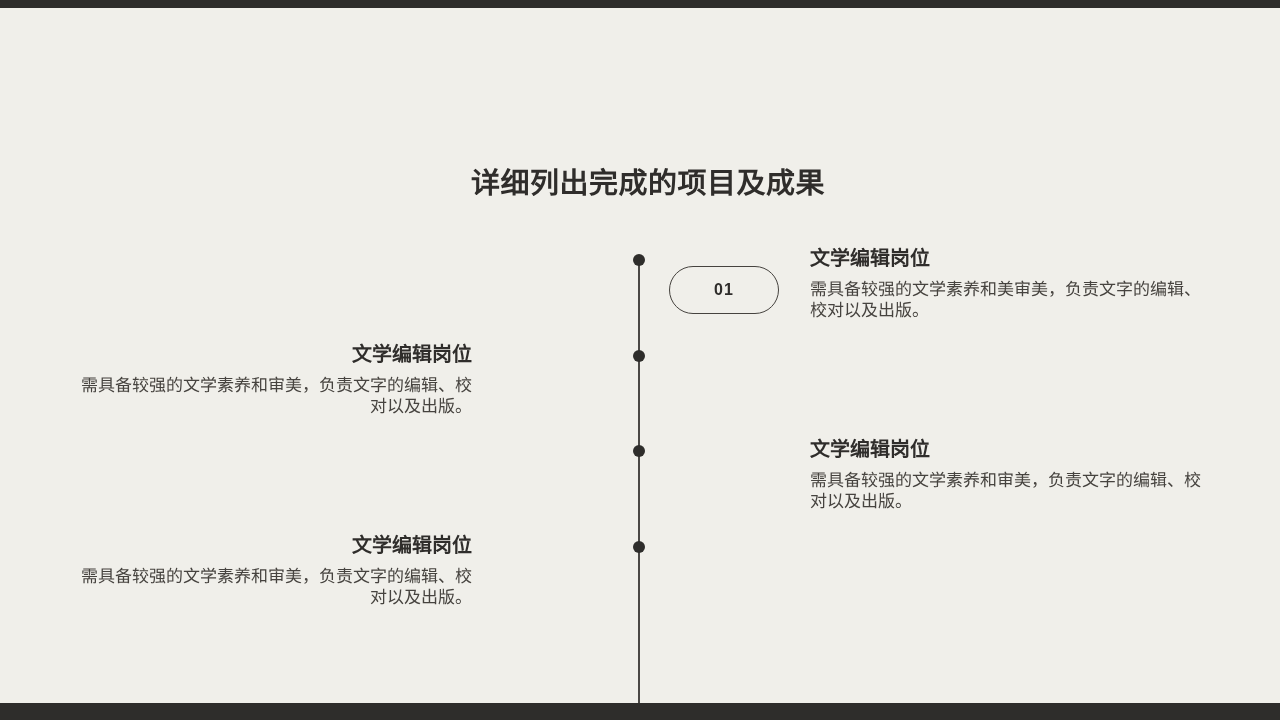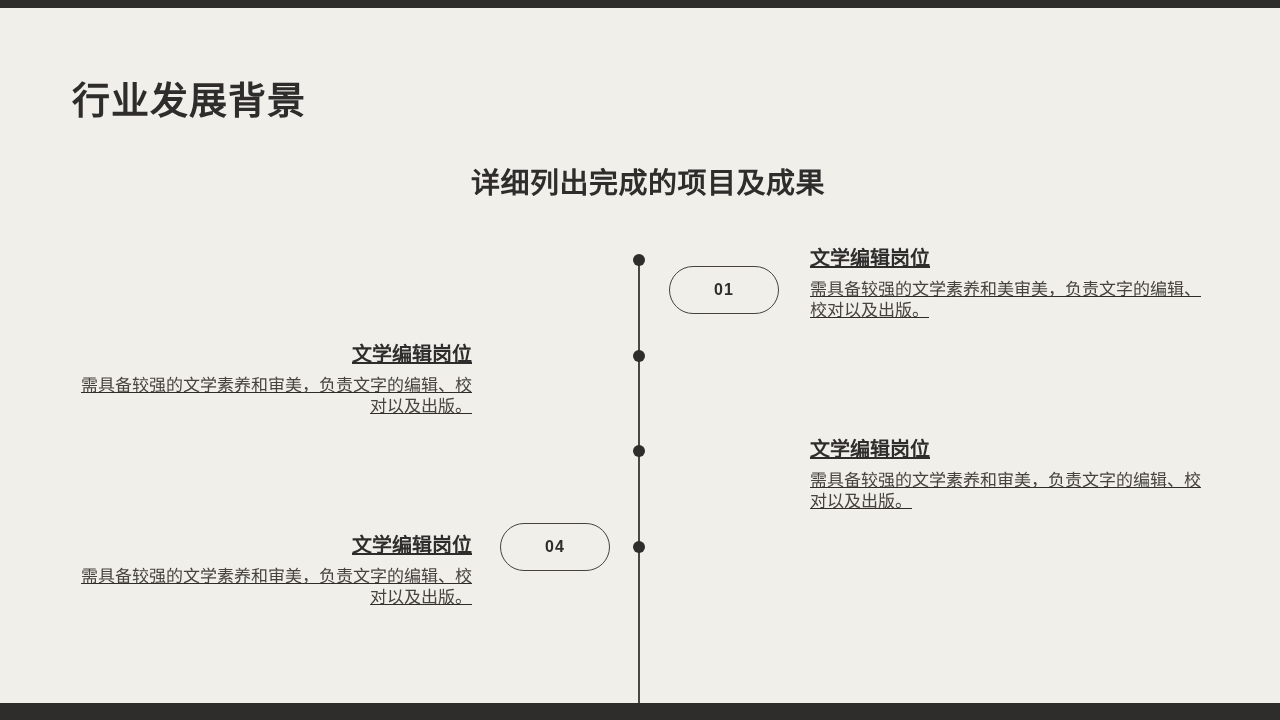--- a/index.html
+++ b/index.html
@@ -95,21 +95,20 @@
     font-size: 16px;
     font-weight: 700;
     letter-spacing: 1px;
     color: #2f2d2b;
   }
 
   
   .entry-text {
     position: absolute;
     width: 392px;
-    text-decoration: underline;
   }
   .entry-text.right { text-align: left; }
   .entry-text.left  { text-align: right; }
 
   .entry-title {
     font-size: 20px;
     line-height: 28px;
     font-weight: 700;
     color: #2f2d2b;
     margin: 0 0 7px 0;
@@ -140,21 +139,20 @@
   #item-4-text { left: 80px; top: 531px; }
 </style>
 </head>
 <body>
 
 <div class="slide">
 
   <div class="bar bar-top"></div>
   <div class="bar bar-bottom"></div>
 
-  <h1 class="page-title">行业发展背景</h1>
   <h2 class="page-subtitle">详细列出完成的项目及成果</h2>
 
   <div class="timeline-axis"></div>
 
   <div class="timeline-dot" id="item-1-dot"></div>
   <div class="pill" id="item-1-pill">
     <span class="pill-num">01</span>
   </div>
   <div class="entry-text right" id="item-1-text">
     <p class="entry-title">文学编辑岗位</p>
@@ -167,21 +165,18 @@
     <p class="entry-desc">需具备较强的文学素养和审美，负责文字的编辑、校对以及出版。</p>
   </div>
 
   <div class="timeline-dot" id="item-3-dot"></div>
   <div class="entry-text right" id="item-3-text">
     <p class="entry-title">文学编辑岗位</p>
     <p class="entry-desc">需具备较强的文学素养和审美，负责文字的编辑、校对以及出版。</p>
   </div>
 
   <div class="timeline-dot" id="item-4-dot"></div>
-  <div class="pill" id="item-4-pill">
-    <span class="pill-num">04</span>
-  </div>
   <div class="entry-text left" id="item-4-text">
     <p class="entry-title">文学编辑岗位</p>
     <p class="entry-desc">需具备较强的文学素养和审美，负责文字的编辑、校对以及出版。</p>
   </div>
 
 </div>
 
 </body></html>

